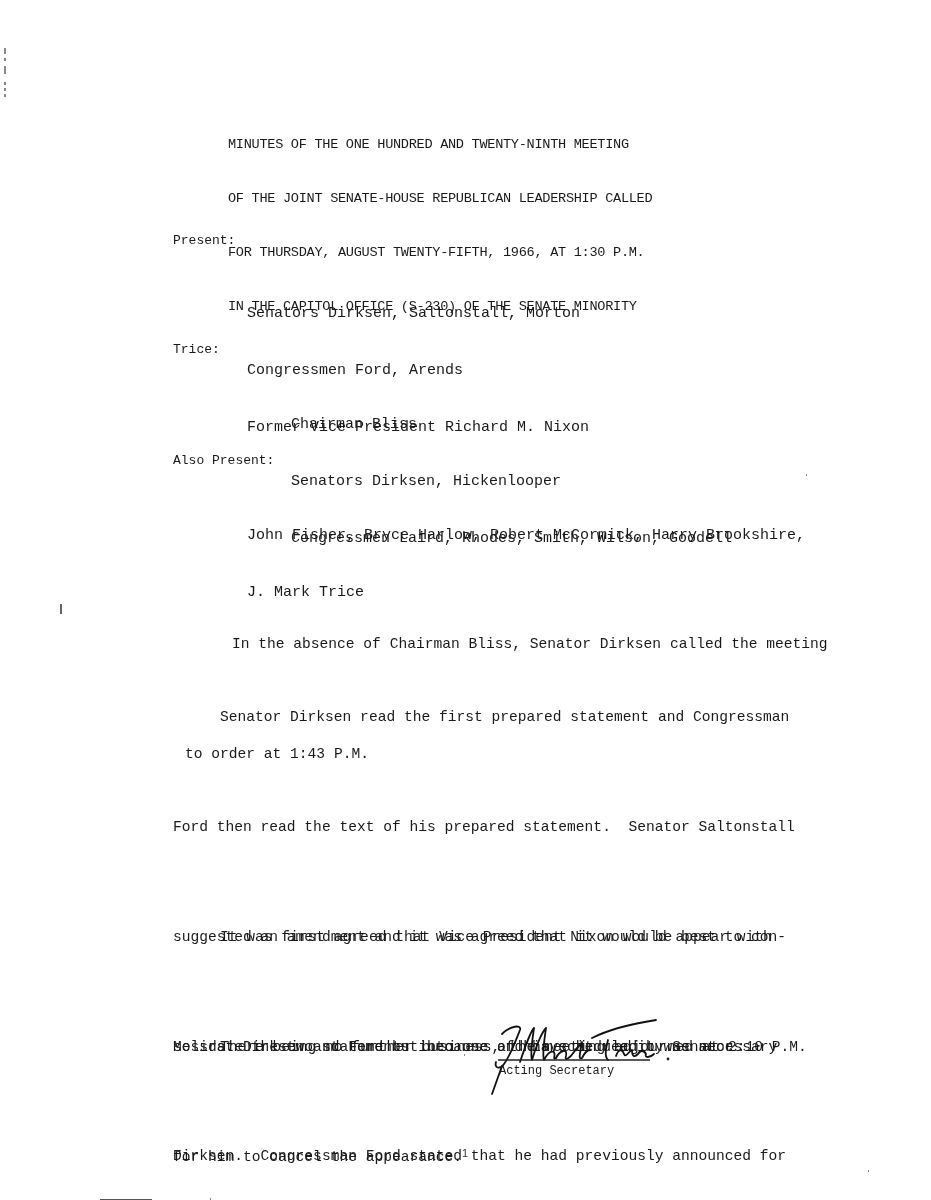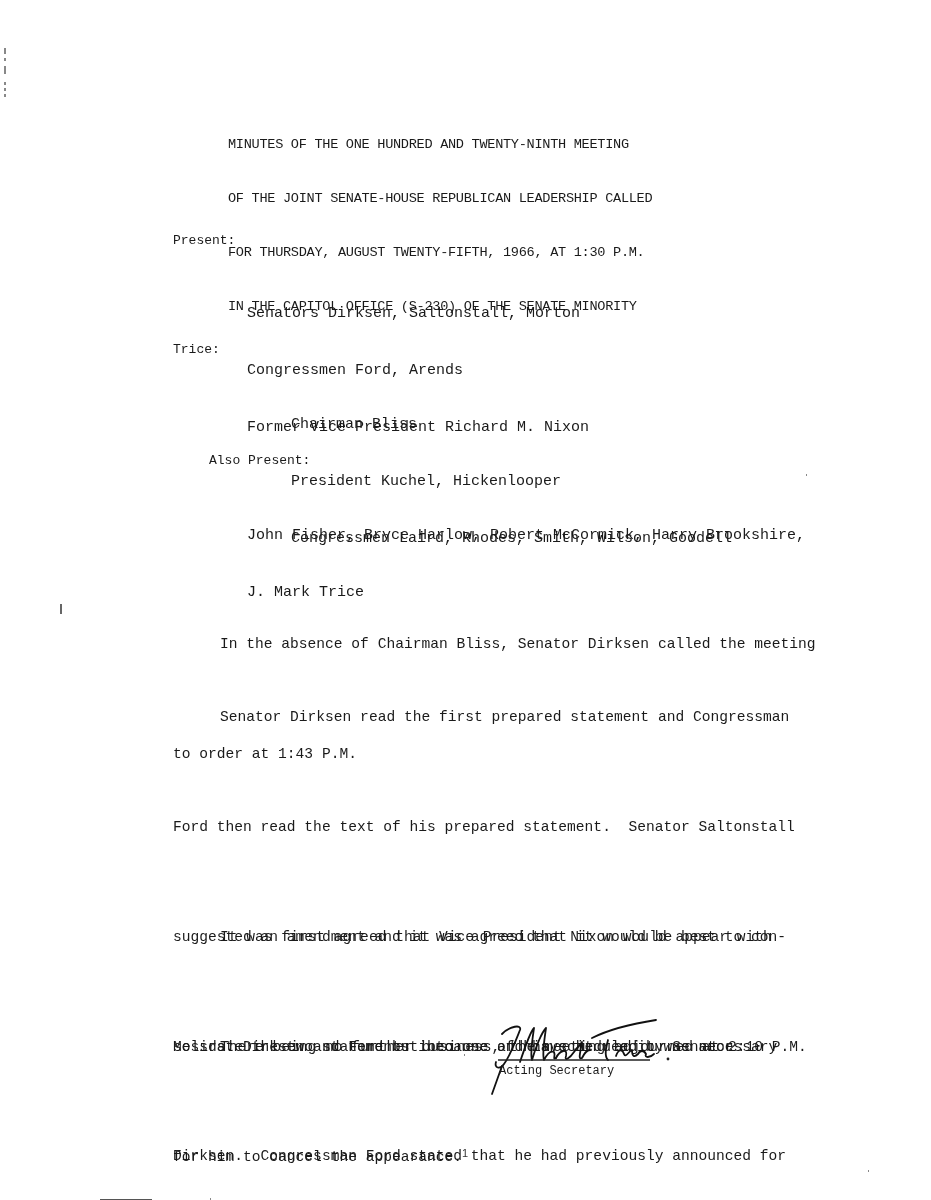--- a/index.html
+++ b/index.html
@@ -111,31 +111,31 @@
   <div class="section-label" style="top:228px;">Present:</div>
   <div class="list-block" style="top:262px;">
     <span class="list-line">Senators Dirksen, Saltonstall, Morton</span>
     <span class="list-line">Congressmen Ford, Arends</span>
     <span class="list-line">Former Vice President Richard M. Nixon</span>
   </div>
 
   <div class="section-label" style="top:337px;">Trice:</div>
   <div class="list-block" style="top:373px;margin-left:44px;">
     <span class="list-line">Chairman Bliss</span>
-    <span class="list-line">President Kuchel, Hickenlooper</span>
+    <span class="list-line">Senators Dirksen, Hickenlooper</span>
     <span class="list-line">Congressmen Laird, Rhodes, Smith, Wilson, Goodell</span>
   </div>
 
-  <div class="section-label" style="top:448px;margin-left:36px;">Also Present:</div>
+  <div class="section-label" style="top:448px;">Also Present:</div>
   <div class="list-block" style="top:484px;">
     <span class="list-line">John Fisher, Bryce Harlow, Robert McCormick, Harry Brookshire,</span>
     <span class="list-line">J. Mark Trice</span>
   </div>
 
-  <div class="para" style="top:549px;">
+  <div class="para" style="top:549px;margin-left:12px;">
     <span class="para-line indent">In the absence of Chairman Bliss, Senator Dirksen called the meeting</span>
     <span class="para-line">to order at 1:43 P.M.</span>
   </div>
 
   <div class="para" style="top:622px;">
     <span class="para-line indent">Senator Dirksen read the first prepared statement and Congressman</span>
     <span class="para-line">Ford then read the text of his prepared statement.  Senator Saltonstall</span>
     <span class="para-line">suggested an amendment and it was agreed that it would be best to con-</span>
     <span class="para-line">solidate the two statements into one and have it read by Senator</span>
     <span class="para-line">Dirksen.  Congressman Ford stated that he had previously announced for</span>

